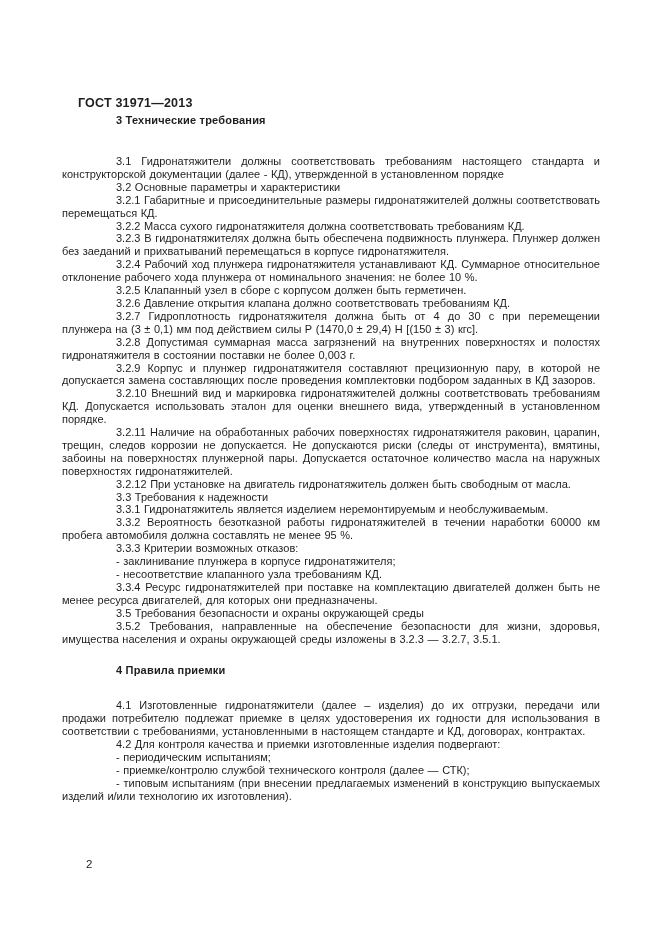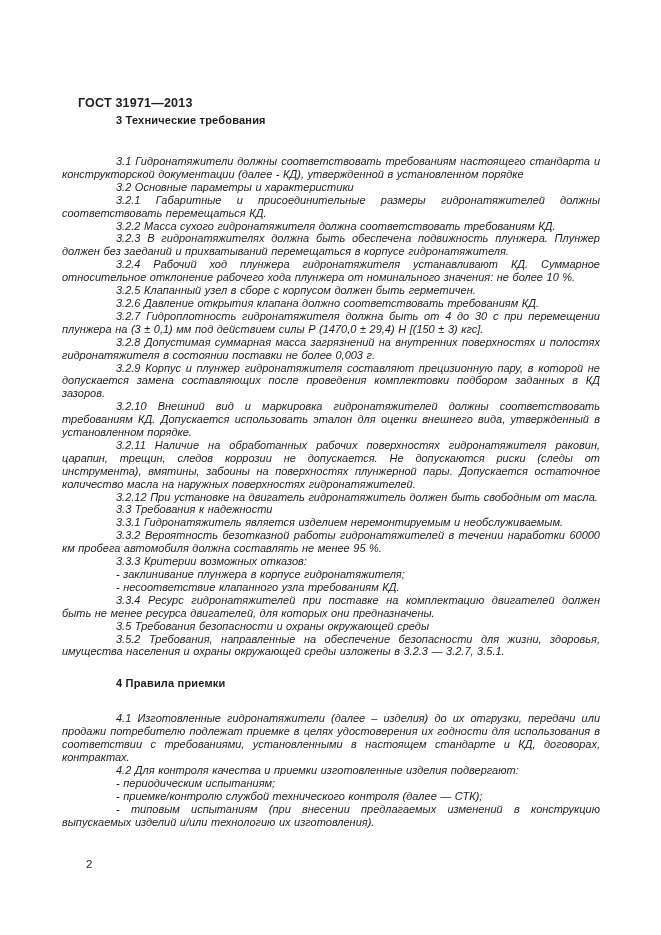--- a/index.html
+++ b/index.html
@@ -46,21 +46,20 @@
   .section-1 .section-heading {
     margin: 17px 0 21px 0;
   }
   .para {
     margin: 0;
     font-size: 11px;
     line-height: 12.9px;
     text-align: justify;
     text-indent: 54px;
     word-spacing: 0.5px;
-    font-style: italic;
   }
   .page-number {
     position: absolute;
     left: 86px;
     top: 858px;
     font-size: 11.5px;
   }
 </style>
 </head>
 <body>

